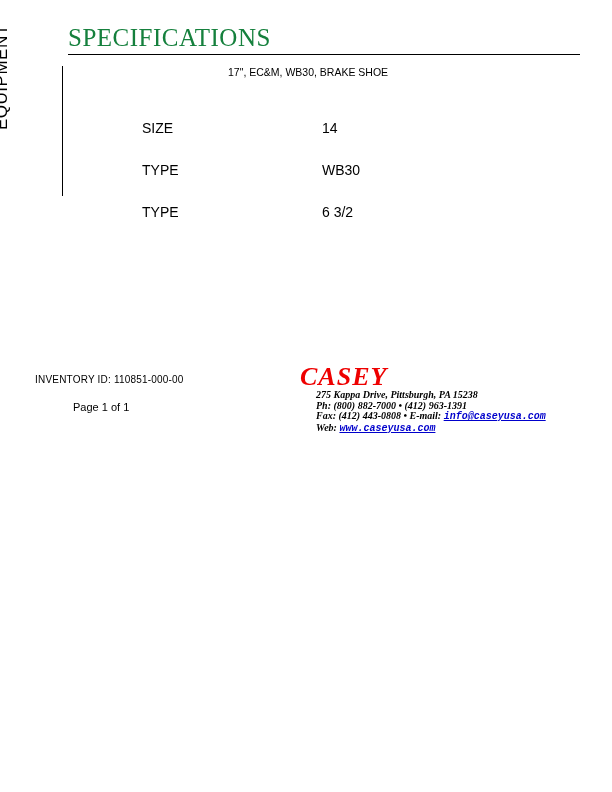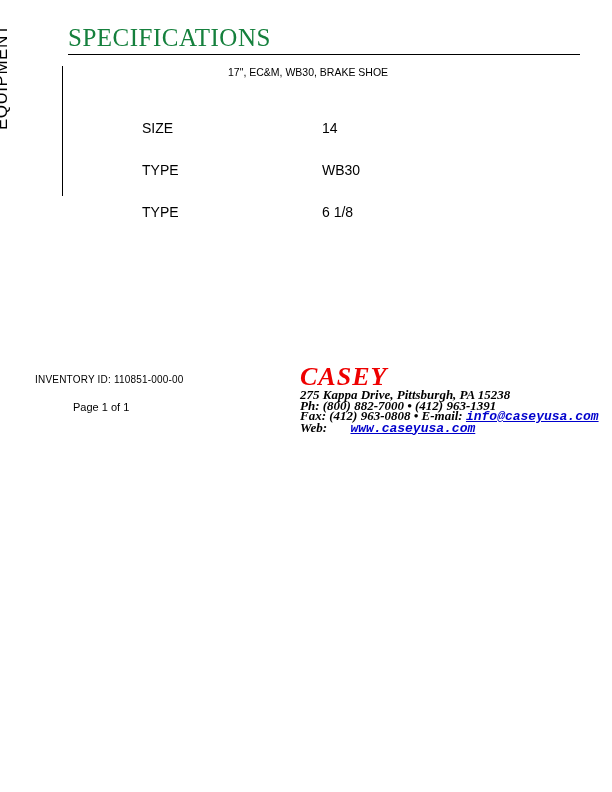--- a/index.html
+++ b/index.html
@@ -119,41 +119,40 @@
     font-family: "Liberation Serif", serif;
     font-style: italic;
     font-weight: bold;
     font-size: 26px;
     color: #ee0000;
     letter-spacing: 1px;
     white-space: nowrap;
   }
   .casey-address {
     position: absolute;
-    left: 300px;
+    left: 316px;
     top: 390px;
     font-family: "Liberation Serif", serif;
     font-style: italic;
     font-weight: bold;
-    font-size: 13px;
+    font-size: 10px;
     line-height: 10.5px;
     color: #000000;
     white-space: nowrap;
   }
   .casey-address .line {
     display: block;
   }
   .link {
     color: #0000cc;
     text-decoration: underline;
     font-family: Liberation Mono, monospace;
   }
   .link.web {
     color: #0000cc;
-    margin-left: 20px;
   }
 </style>
 </head>
 <body>
 
 <div class="page">
 
   <div class="spec-title">SPECIFICATIONS</div>
   <div class="title-rule"></div>
 
@@ -167,35 +166,35 @@
       <tr>
         <td class="label">SIZE</td>
         <td class="value">14</td>
       </tr>
       <tr>
         <td class="label">TYPE</td>
         <td class="value">WB30</td>
       </tr>
       <tr>
         <td class="label">TYPE</td>
-        <td class="value">6 1/8</td>
+        <td class="value">6 3/2</td>
       </tr>
     </tbody>
   </table>
 
   <div class="inventory-id">INVENTORY ID: 110851-000-00</div>
   <div class="page-number">Page 1 of 1</div>
 
   <div class="casey-logo">CASEY</div>
 
   <div class="casey-address">
     <span class="line">275 Kappa Drive, Pittsburgh, PA  15238</span>
     <span class="line">Ph: (800) 882-7000 • (412) 963-1391</span>
     <span class="line">
-      <span>Fax: (412) 963-0808 • E-mail:</span>
+      <span>Fax: (412) 443-0808 • E-mail:</span>
       <span class="link">info@caseyusa.com</span>
     </span>
     <span class="line">
       <span>Web:</span>
       <span class="link web">www.caseyusa.com</span>
     </span>
   </div>
 
 </div>
 

